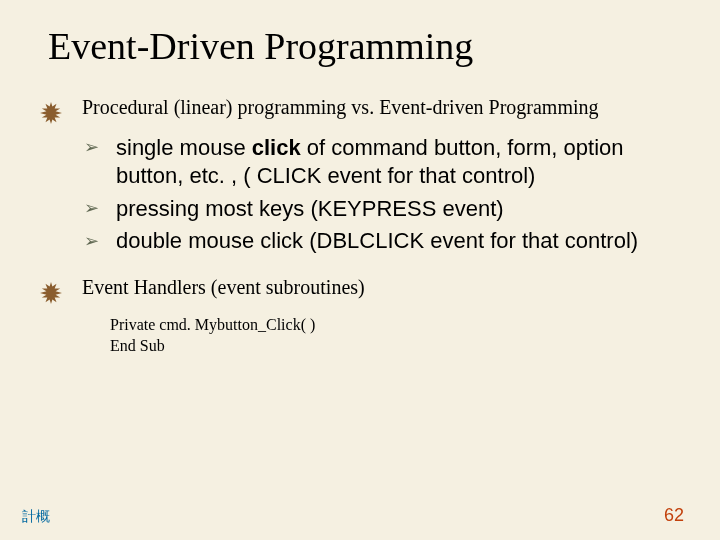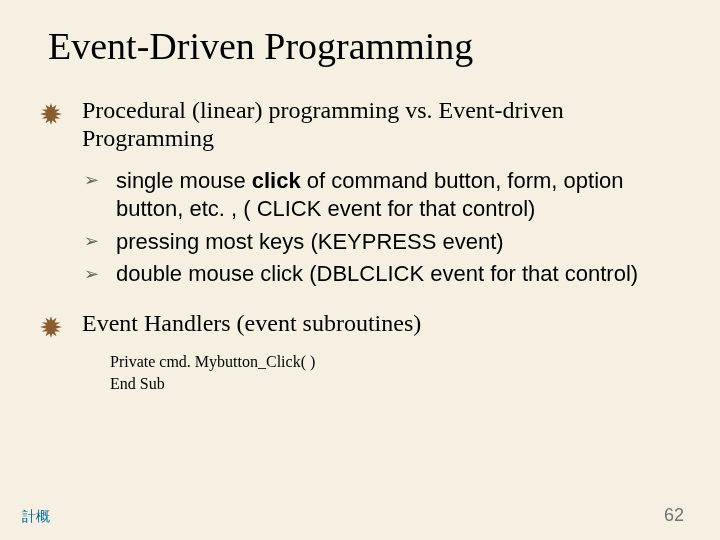--- a/index.html
+++ b/index.html
@@ -25,21 +25,21 @@
     margin: 0 0 28px 8px;
   }
   .top-bullets {
     list-style: none;
     margin: 0 0 14px 0;
     padding: 0;
   }
   .top-bullets > li {
     position: relative;
     padding-left: 42px;
-    font-size: 24px;
+    font-size: 20px;
     line-height: 1.18;
     margin-bottom: 6px;
   }
   .sub-bullets {
     list-style: none;
     margin: 10px 0 20px 40px;
     padding: 0;
   }
   .sub-bullets > li {
     position: relative;
@@ -81,21 +81,21 @@
     font-size: 14px;
     font-family: Arial, sans-serif;
     color: #0369a1;
   }
   .footer-right {
     position: absolute;
     right: 36px;
     bottom: 14px;
     font-size: 18px;
     font-family: Arial, sans-serif;
-    color: #737373;
+    color: #c2410c;
   }
 </style>
 </head>
 <body>
 
 <div class="slide">
 
   <h1 class="title">Event-Driven Programming</h1>
 
   <ul class="top-bullets">

